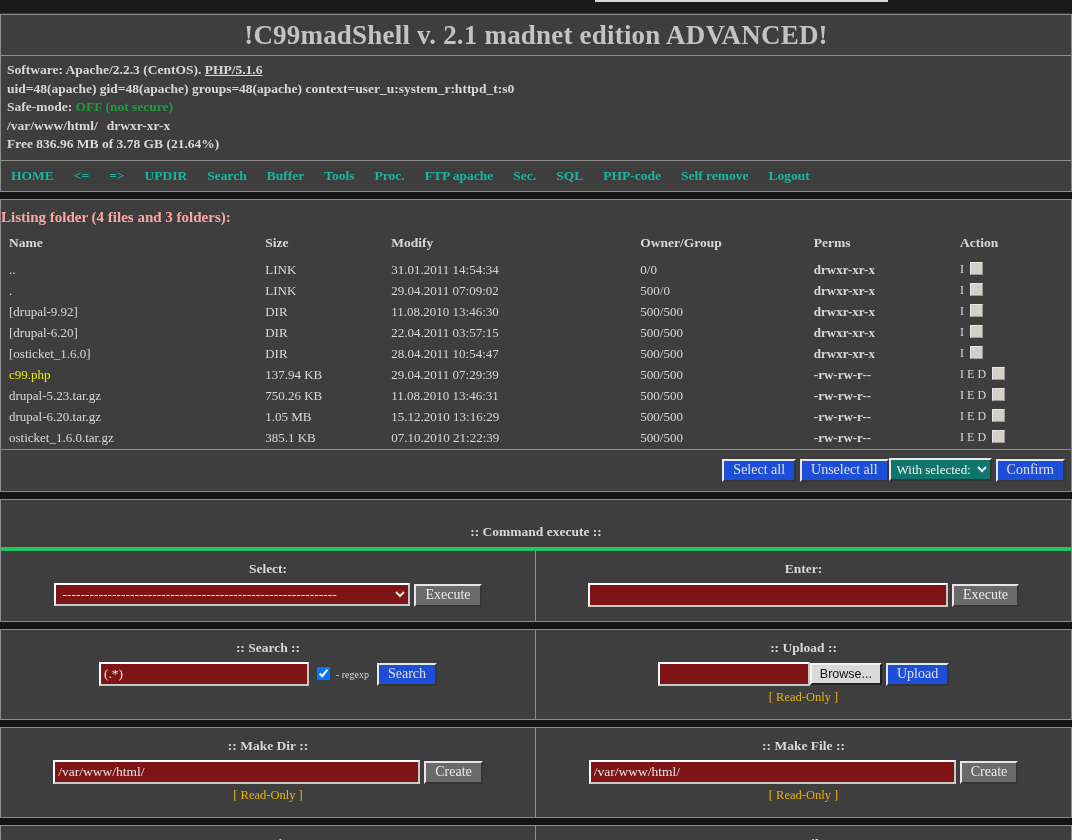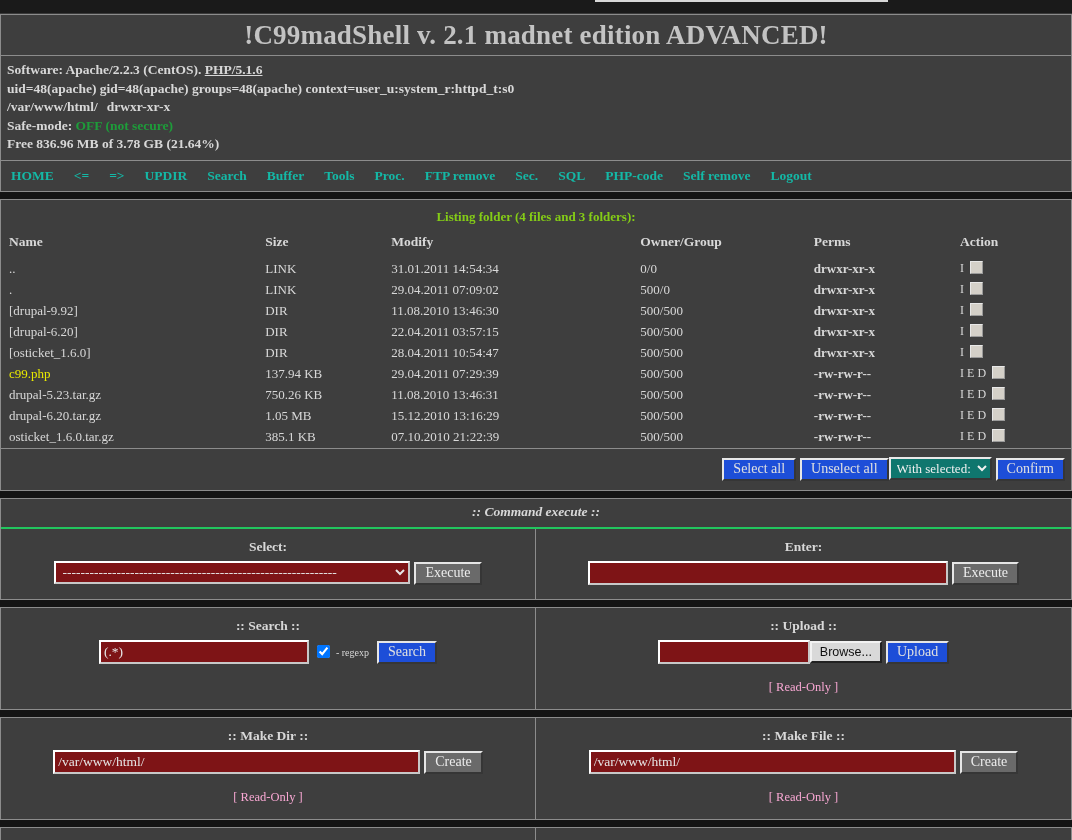--- a/index.html
+++ b/index.html
@@ -69,24 +69,23 @@
   .nav a {
     color: #14b8a6;
     text-decoration: none;
     margin-right: 20px;
     white-space: nowrap;
   }
   .nav a:first-child { margin-left: 2px; }
 
   
   .listing-title {
-    text-align: center;
-    font-size: 13px;
-    font-weight: bold;
-    color: #84cc16;
+    font-size: 15px;
+    font-weight: bold;
+    color: #fca5a5;
     padding: 9px 0 9px 0;
   }
   table.files {
     width: 100%;
     border-collapse: collapse;
     font-size: 13px;
     color: #d8d8d8;
   }
   table.files th {
     text-align: left;
@@ -186,43 +185,42 @@
     border-bottom-color: #8a8a8a;
     padding: 1px 2px;
   }
 
   
   .sec-head {
     text-align: center;
     font-size: 13.5px;
     font-weight: bold;
     color: #d8d8d8;
-    padding: 5px 0 7px 0;
-    border-bottom: 2px solid #22c55e;
-    font-style: italic;
+    padding: 24px 0 7px 0;
+    border-bottom: 4px solid #22c55e;
   }
   .two-col { display: flex; }
   .two-col > .cell {
     width: 50%;
     text-align: center;
     padding: 10px 0 14px 0;
   }
   .two-col > .cell:first-child { border-right: 1px solid #8c8c8c; }
   .cell .lbl {
     font-size: 13.5px;
     font-weight: bold;
     color: #d8d8d8;
     display: block;
     margin-bottom: 6px;
   }
   .readonly {
     display: block;
-    margin-top: 16px;
+    margin-top: 4px;
     font-size: 12.5px;
-    color: #f9a8d4;
+    color: #eab308;
   }
   .form-line { white-space: nowrap; }
   .regexp-lbl { font-size: 10px; color: #d8d8d8; margin: 0 4px 0 2px; }
   input.chk {
     width: 13px; height: 13px;
     vertical-align: -2px;
     margin: 0 0 0 4px;
   }
 </style>
 </head>
@@ -237,31 +235,31 @@
   <div class="panel">
     <div class="title-bar">
       <span class="t">!C99madShell v. 2.1 madnet edition ADVANCED!</span>
     </div>
     <div class="sysinfo">
       <div class="row">
         <span>Software: Apache/2.2.3 (CentOS).</span>
         <a href="#">PHP/5.1.6</a>
       </div>
       <div class="row">uid=48(apache) gid=48(apache) groups=48(apache) context=user_u:system_r:httpd_t:s0</div>
-      <div class="row pathrow">
-        <a href="#" class="p fname">/var/www/html/</a><span class="perm">drwxr-xr-x</span>
-      </div>
       <div class="row">
         <span>Safe-mode:</span>
         <span class="safe-off">OFF (not secure)</span>
       </div>
+      <div class="row pathrow">
+        <a href="#" class="p fname">/var/www/html/</a><span class="perm">drwxr-xr-x</span>
+      </div>
       <div class="row">Free 836.96 MB of 3.78 GB (21.64%)</div>
     </div>
     <div class="nav">
-      <a href="#">HOME</a><a href="#">&lt;=</a><a href="#">=&gt;</a><a href="#">UPDIR</a><a href="#">Search</a><a href="#">Buffer</a><a href="#">Tools</a><a href="#">Proc.</a><a href="#">FTP remove</a><a href="#">Sec.</a><a href="#">SQL</a><a href="#">PHP-code</a><a href="#">Self remove</a><a href="#">Logout</a>
+      <a href="#">HOME</a><a href="#">&lt;=</a><a href="#">=&gt;</a><a href="#">UPDIR</a><a href="#">Search</a><a href="#">Buffer</a><a href="#">Tools</a><a href="#">Proc.</a><a href="#">FTP apache</a><a href="#">Sec.</a><a href="#">SQL</a><a href="#">PHP-code</a><a href="#">Self remove</a><a href="#">Logout</a>
     </div>
   </div>
 
   <div class="gap"></div>
 
   <div class="panel">
     <div class="listing-title">Listing folder (4 files and 3 folders):</div>
     <table class="files">
       <thead>
         <tr>

